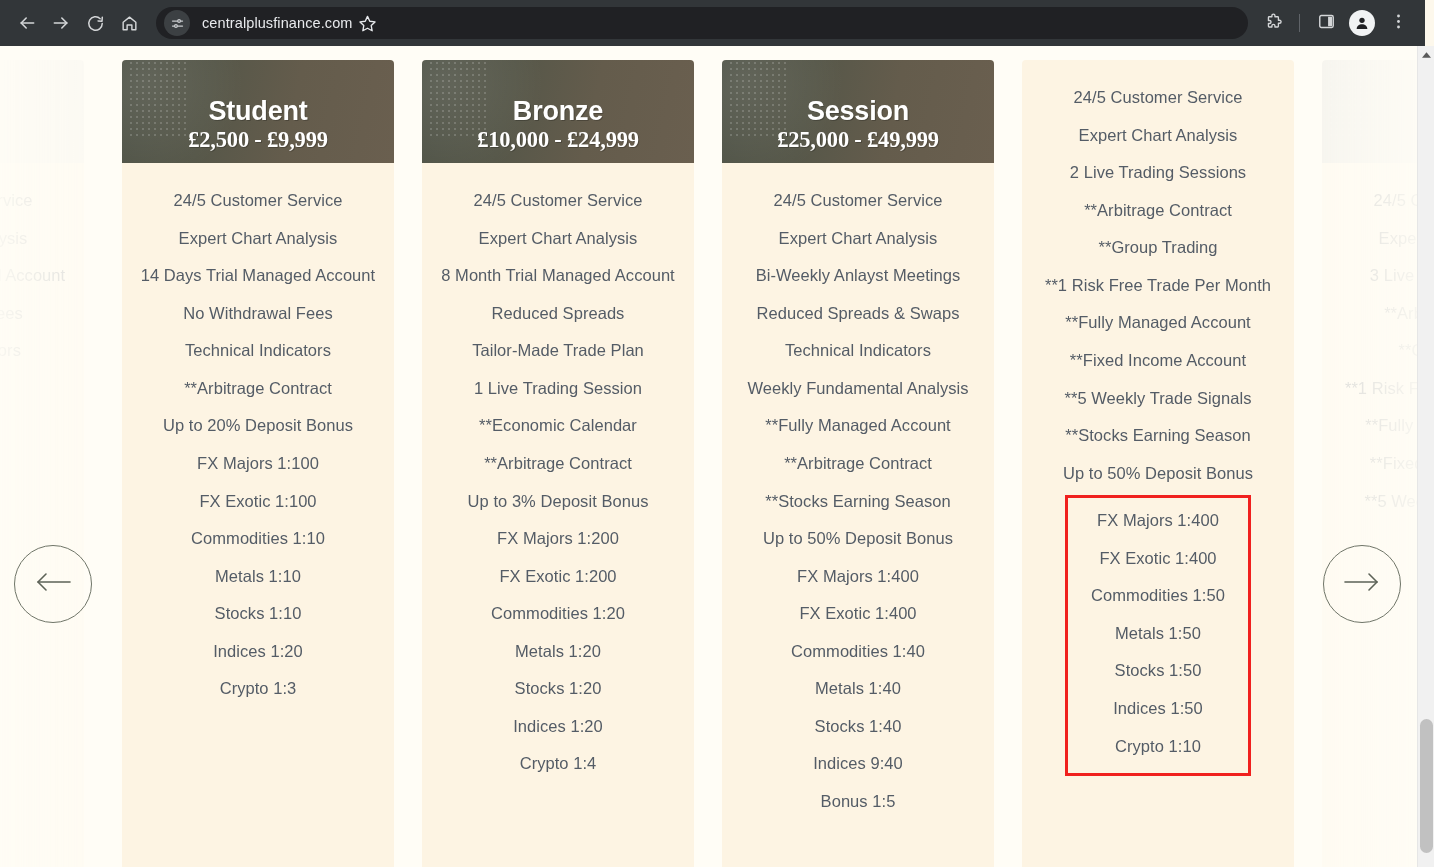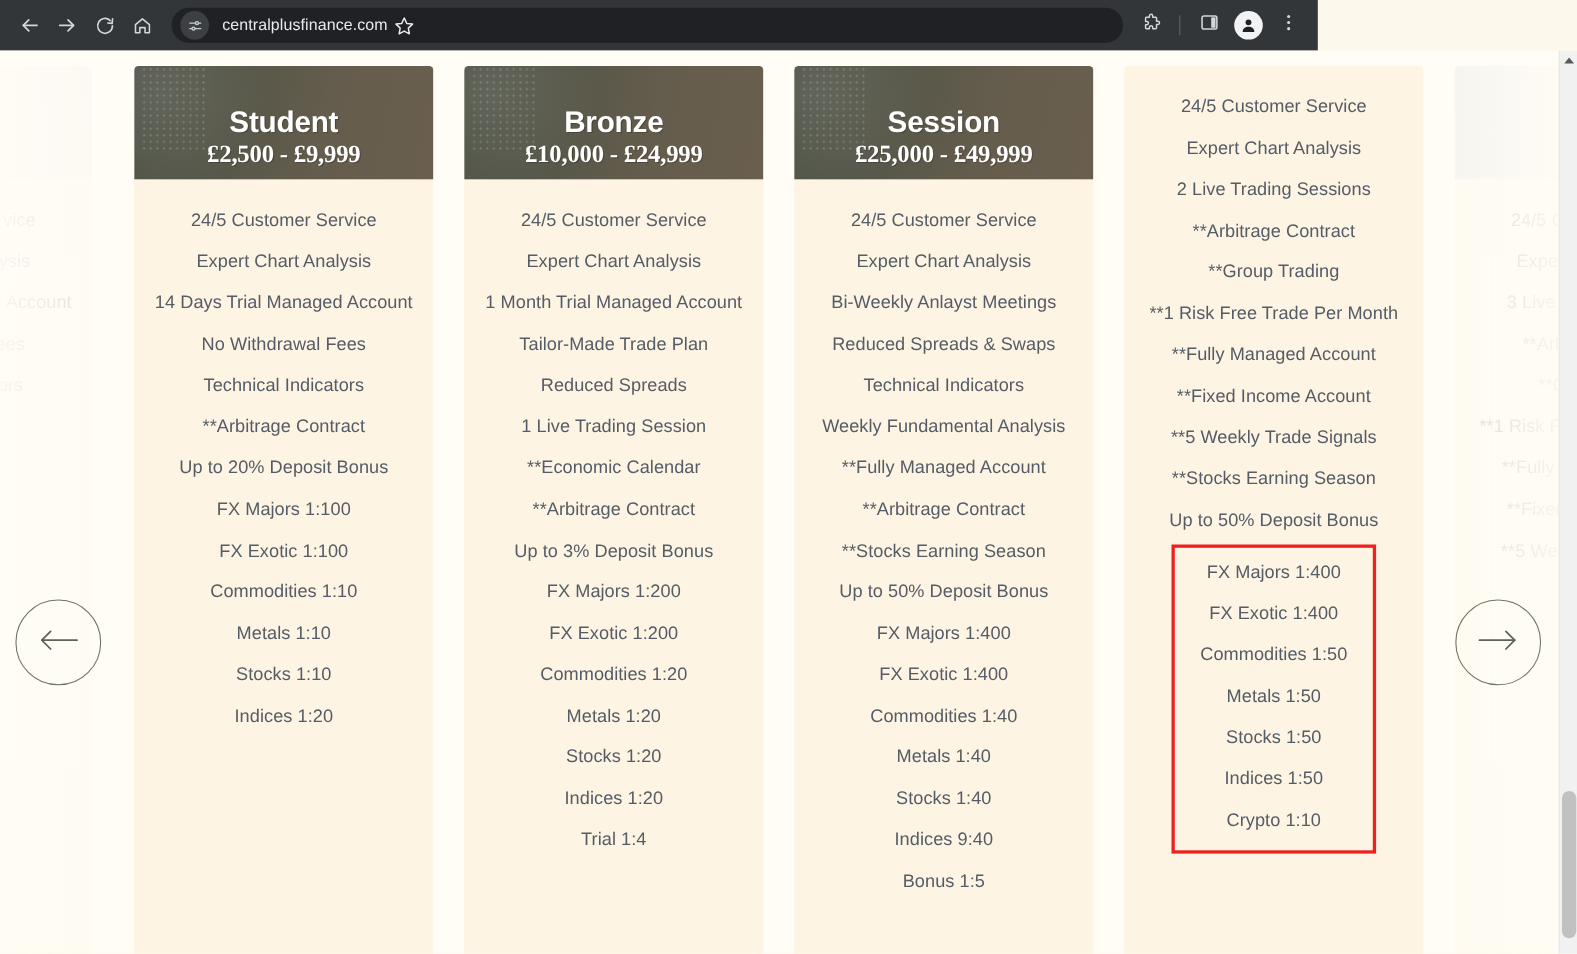--- a/index.html
+++ b/index.html
@@ -6,21 +6,21 @@
   html, body {
     width: 1434px; height: 867px;
     overflow: hidden;
     font-family: "Liberation Sans", sans-serif;
     background: #fdf8ec;
   }
 
   
   .browser-bar {
     position: absolute; top: 0; left: 0;
-    width: 1198px; height: 46px;
+    width: 1425px; height: 46px;
     background: #323639;
     display: flex; align-items: center;
     padding: 0 10px;
   }
   .nav-btn {
     width: 34px; height: 34px;
     display: flex; align-items: center; justify-content: center;
     border-radius: 50%;
     color: #d4d6d8;
     flex: 0 0 auto;
@@ -366,45 +366,46 @@
         <div class="feature">No Withdrawal Fees</div>
         <div class="feature">Technical Indicators</div>
         <div class="feature">**Arbitrage Contract</div>
         <div class="feature">Up to 20% Deposit Bonus</div>
         <div class="feature">FX Majors 1:100</div>
         <div class="feature">FX Exotic 1:100</div>
         <div class="feature">Commodities 1:10</div>
         <div class="feature">Metals 1:10</div>
         <div class="feature">Stocks 1:10</div>
         <div class="feature">Indices 1:20</div>
+        <div class="feature">Crypto 1:3</div>
       </div>
     </div>
 
     <div class="card" id="card-bronze">
       <div class="card-head">
         <div class="card-title">Bronze</div>
         <div class="card-price">£10,000 - £24,999</div>
       </div>
       <div class="card-body">
         <div class="feature">24/5 Customer Service</div>
         <div class="feature">Expert Chart Analysis</div>
-        <div class="feature">1 Month Trial Managed Account</div>
+        <div class="feature">8 Month Trial Managed Account</div>
+        <div class="feature">Reduced Spreads</div>
         <div class="feature">Tailor-Made Trade Plan</div>
-        <div class="feature">Reduced Spreads</div>
         <div class="feature">1 Live Trading Session</div>
         <div class="feature">**Economic Calendar</div>
         <div class="feature">**Arbitrage Contract</div>
         <div class="feature">Up to 3% Deposit Bonus</div>
         <div class="feature">FX Majors 1:200</div>
         <div class="feature">FX Exotic 1:200</div>
         <div class="feature">Commodities 1:20</div>
         <div class="feature">Metals 1:20</div>
         <div class="feature">Stocks 1:20</div>
         <div class="feature">Indices 1:20</div>
-        <div class="feature">Trial 1:4</div>
+        <div class="feature">Crypto 1:4</div>
       </div>
     </div>
 
     <div class="card" id="card-silver">
       <div class="card-head">
         <div class="card-title">Session</div>
         <div class="card-price">£25,000 - £49,999</div>
       </div>
       <div class="card-body">
         <div class="feature">24/5 Customer Service</div>

